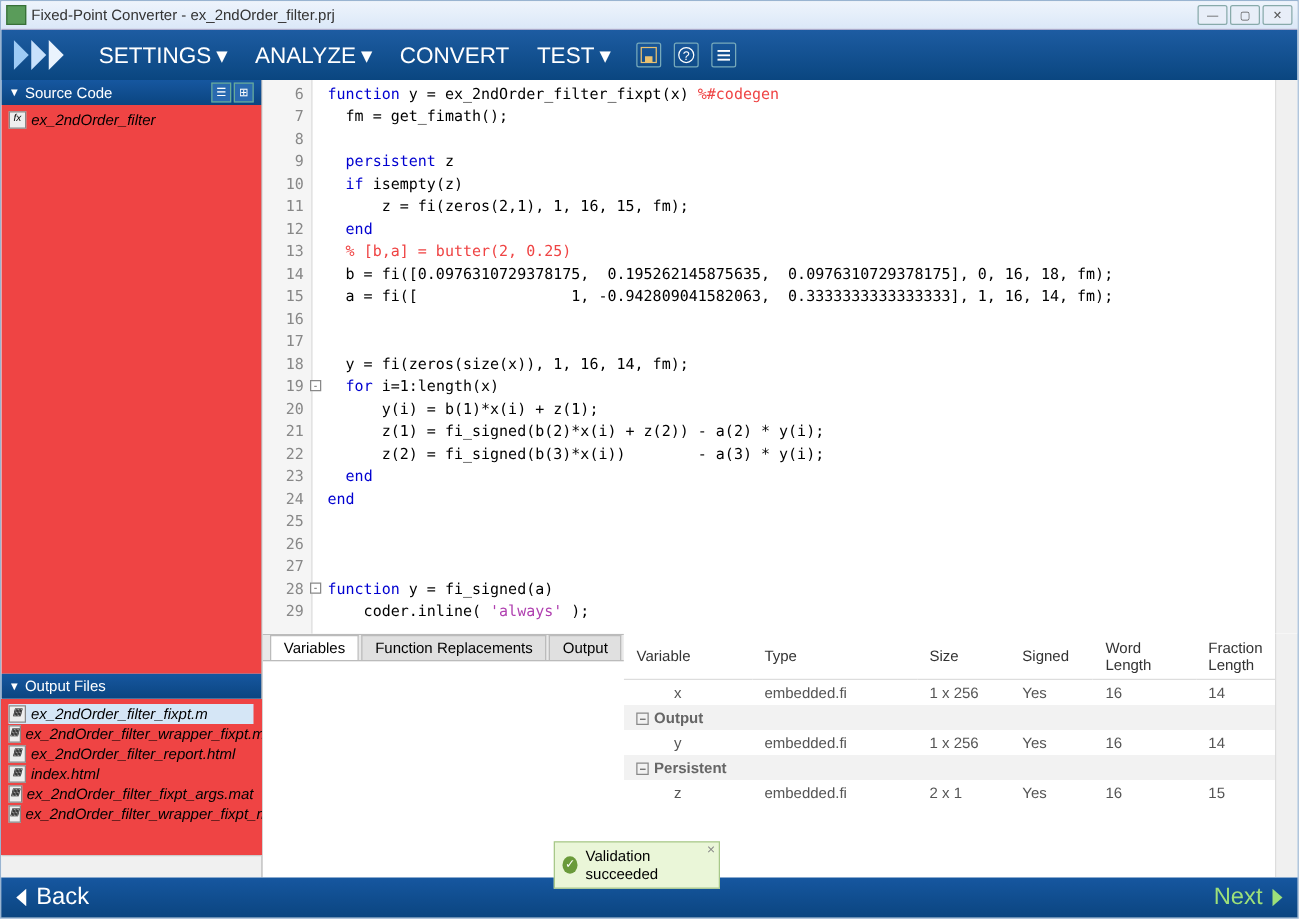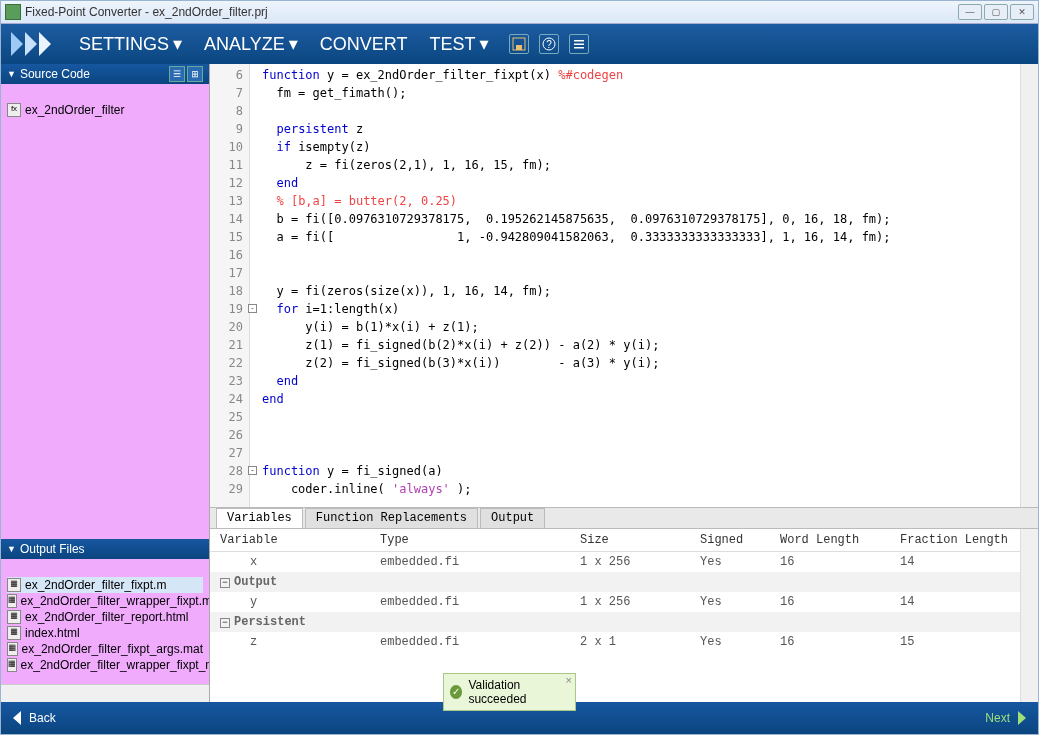--- a/index.html
+++ b/index.html
@@ -16,51 +16,51 @@
 .tool-menu { display:flex; gap:22px; font-size:18px; }
 .tool-menu span { cursor:pointer; display:flex; align-items:center; gap:4px; }
 .tool-icons { display:flex; gap:10px; margin-left:20px; }
 .ticon { width:20px; height:20px; border:1px solid #7ab; border-radius:2px; display:flex; align-items:center; justify-content:center; }
 .main { flex:1; display:flex; overflow:hidden; }
 .sidebar { width:209px; display:flex; flex-direction:column; border-right:1px solid #aaa; }
 .panel-hdr { height:20px; background:linear-gradient(#1657a0,#0b4580); color:#fff; font-size:12px; display:flex; align-items:center; padding:0 6px; }
 .panel-hdr .tri { font-size:9px; margin-right:4px; }
 .hdr-icons { margin-left:auto; display:flex; gap:2px; }
 .hdr-icons .hic { width:16px; height:16px; border:1px solid #6a9; background:#2a6ab0; font-size:9px; text-align:center; line-height:14px; }
-.tree { flex:1; overflow:auto; padding:18px 6px; background:#f0abfc; }
+.tree { flex:1; overflow:auto; padding:4px 6px; background:#ef4444;font-style:italic; }
 .tree-item { display:flex; align-items:center; gap:4px; padding:1px 0; cursor:pointer; }
 .tree-item .ficon { width:14px; height:14px; border:1px solid #888; background:#eee; font-size:8px; text-align:center; }
 .tree-item.sel { background:#d5e6f6; }
 .sidebar-scroll { height:18px; border-top:1px solid #ccc; background:#f0f0f0; }
 .output-files { flex:0 0 auto; }
 .output-files .tree { height:125px; flex:none; }
 .editor-col { flex:1; display:flex; flex-direction:column; overflow:hidden; }
 .code-area { flex:1; display:flex; overflow:hidden; background:#fff; }
 .gutter { width:40px; background:#f5f5f5; border-right:1px solid #ddd; font-family:Consolas,monospace; font-size:12px; color:#888; text-align:right; padding-top:2px; }
 .gutter div { padding-right:6px; height:18px; line-height:18px; position:relative; }
 .fold { position:absolute; right:-8px; top:4px; width:9px; height:9px; border:1px solid #888; background:#fff; font-size:8px; line-height:7px; text-align:center; color:#555; }
 .code { flex:1; font-family:Consolas,monospace; font-size:12px; padding-top:2px; padding-left:12px; overflow:hidden; white-space:pre; }
 .code div { height:18px; line-height:18px; }
 .kw { color:#0000d0; }
 .cm { color:#ef4444; }
 .str { color:#b040b0; }
 .vscroll { width:18px; background:#f0f0f0; border-left:1px solid #ddd; }
 .tabs { height:22px; background:#e9e9e9; display:flex; border-top:1px solid #bbb; border-bottom:1px solid #bbb; padding-left:6px; }
 .tab { padding:2px 10px; border:1px solid #bbb; border-bottom:none; margin-right:2px; background:#e0e0e0; cursor:pointer; font-size:12px; }
 .tab.active { background:#fff; }
-.vars-area { flex:0 0 195px; display:flex; flex-direction:column; overflow:hidden;font-family:Liberation Mono, monospace; }
+.vars-area { flex:0 0 195px; display:flex; overflow:hidden; }
 .vars-table { flex:1; overflow:auto; }
 table { width:100%; border-collapse:collapse; font-size:12px; }
 th { text-align:left; font-weight:normal; padding:4px 10px; border-bottom:1px solid #ddd; background:#fff; color:#333; }
 td { padding:3px 10px; color:#555; }
 .section-row td { background:#f2f2f2; color:#666; font-weight:bold; }
 .section-row .pm { display:inline-block; width:10px; height:10px; border:1px solid #888; text-align:center; line-height:8px; font-size:9px; margin-right:4px; }
 .vars-vscroll { width:18px; background:#f0f0f0; border-left:1px solid #ddd; }
 .vars-wrap { display:flex; flex:1; overflow:hidden; }
-.footer { height:32px; background:linear-gradient(#1657a0,#0b4580); display:flex; align-items:center; padding:0 10px; color:#fff; font-size:12px; }
+.footer { height:32px; background:linear-gradient(#1657a0,#0b4580); display:flex; align-items:center; padding:0 10px; color:#fff; font-size:19px; }
 .footer .back { display:flex; align-items:center; gap:6px; cursor:pointer; }
 .footer .next { display:flex; align-items:center; gap:6px; cursor:pointer; margin-left:auto; color:#9de07a; }
 .toast { position:absolute; left:443px; bottom:24px; width:133px; background:#eaf6d8; border:1px solid #a8c88a; padding:4px 6px; display:flex; align-items:center; gap:6px; font-size:12px; }
 .toast .ok { width:14px; height:14px; border-radius:50%; background:#6a9a3a; color:#fff; font-size:10px; text-align:center; line-height:14px; }
 .toast .close { position:absolute; right:3px; top:0; color:#888; cursor:pointer; font-size:11px; }
 </style>
 </head>
 <body>
 
 <div class="titlebar">

